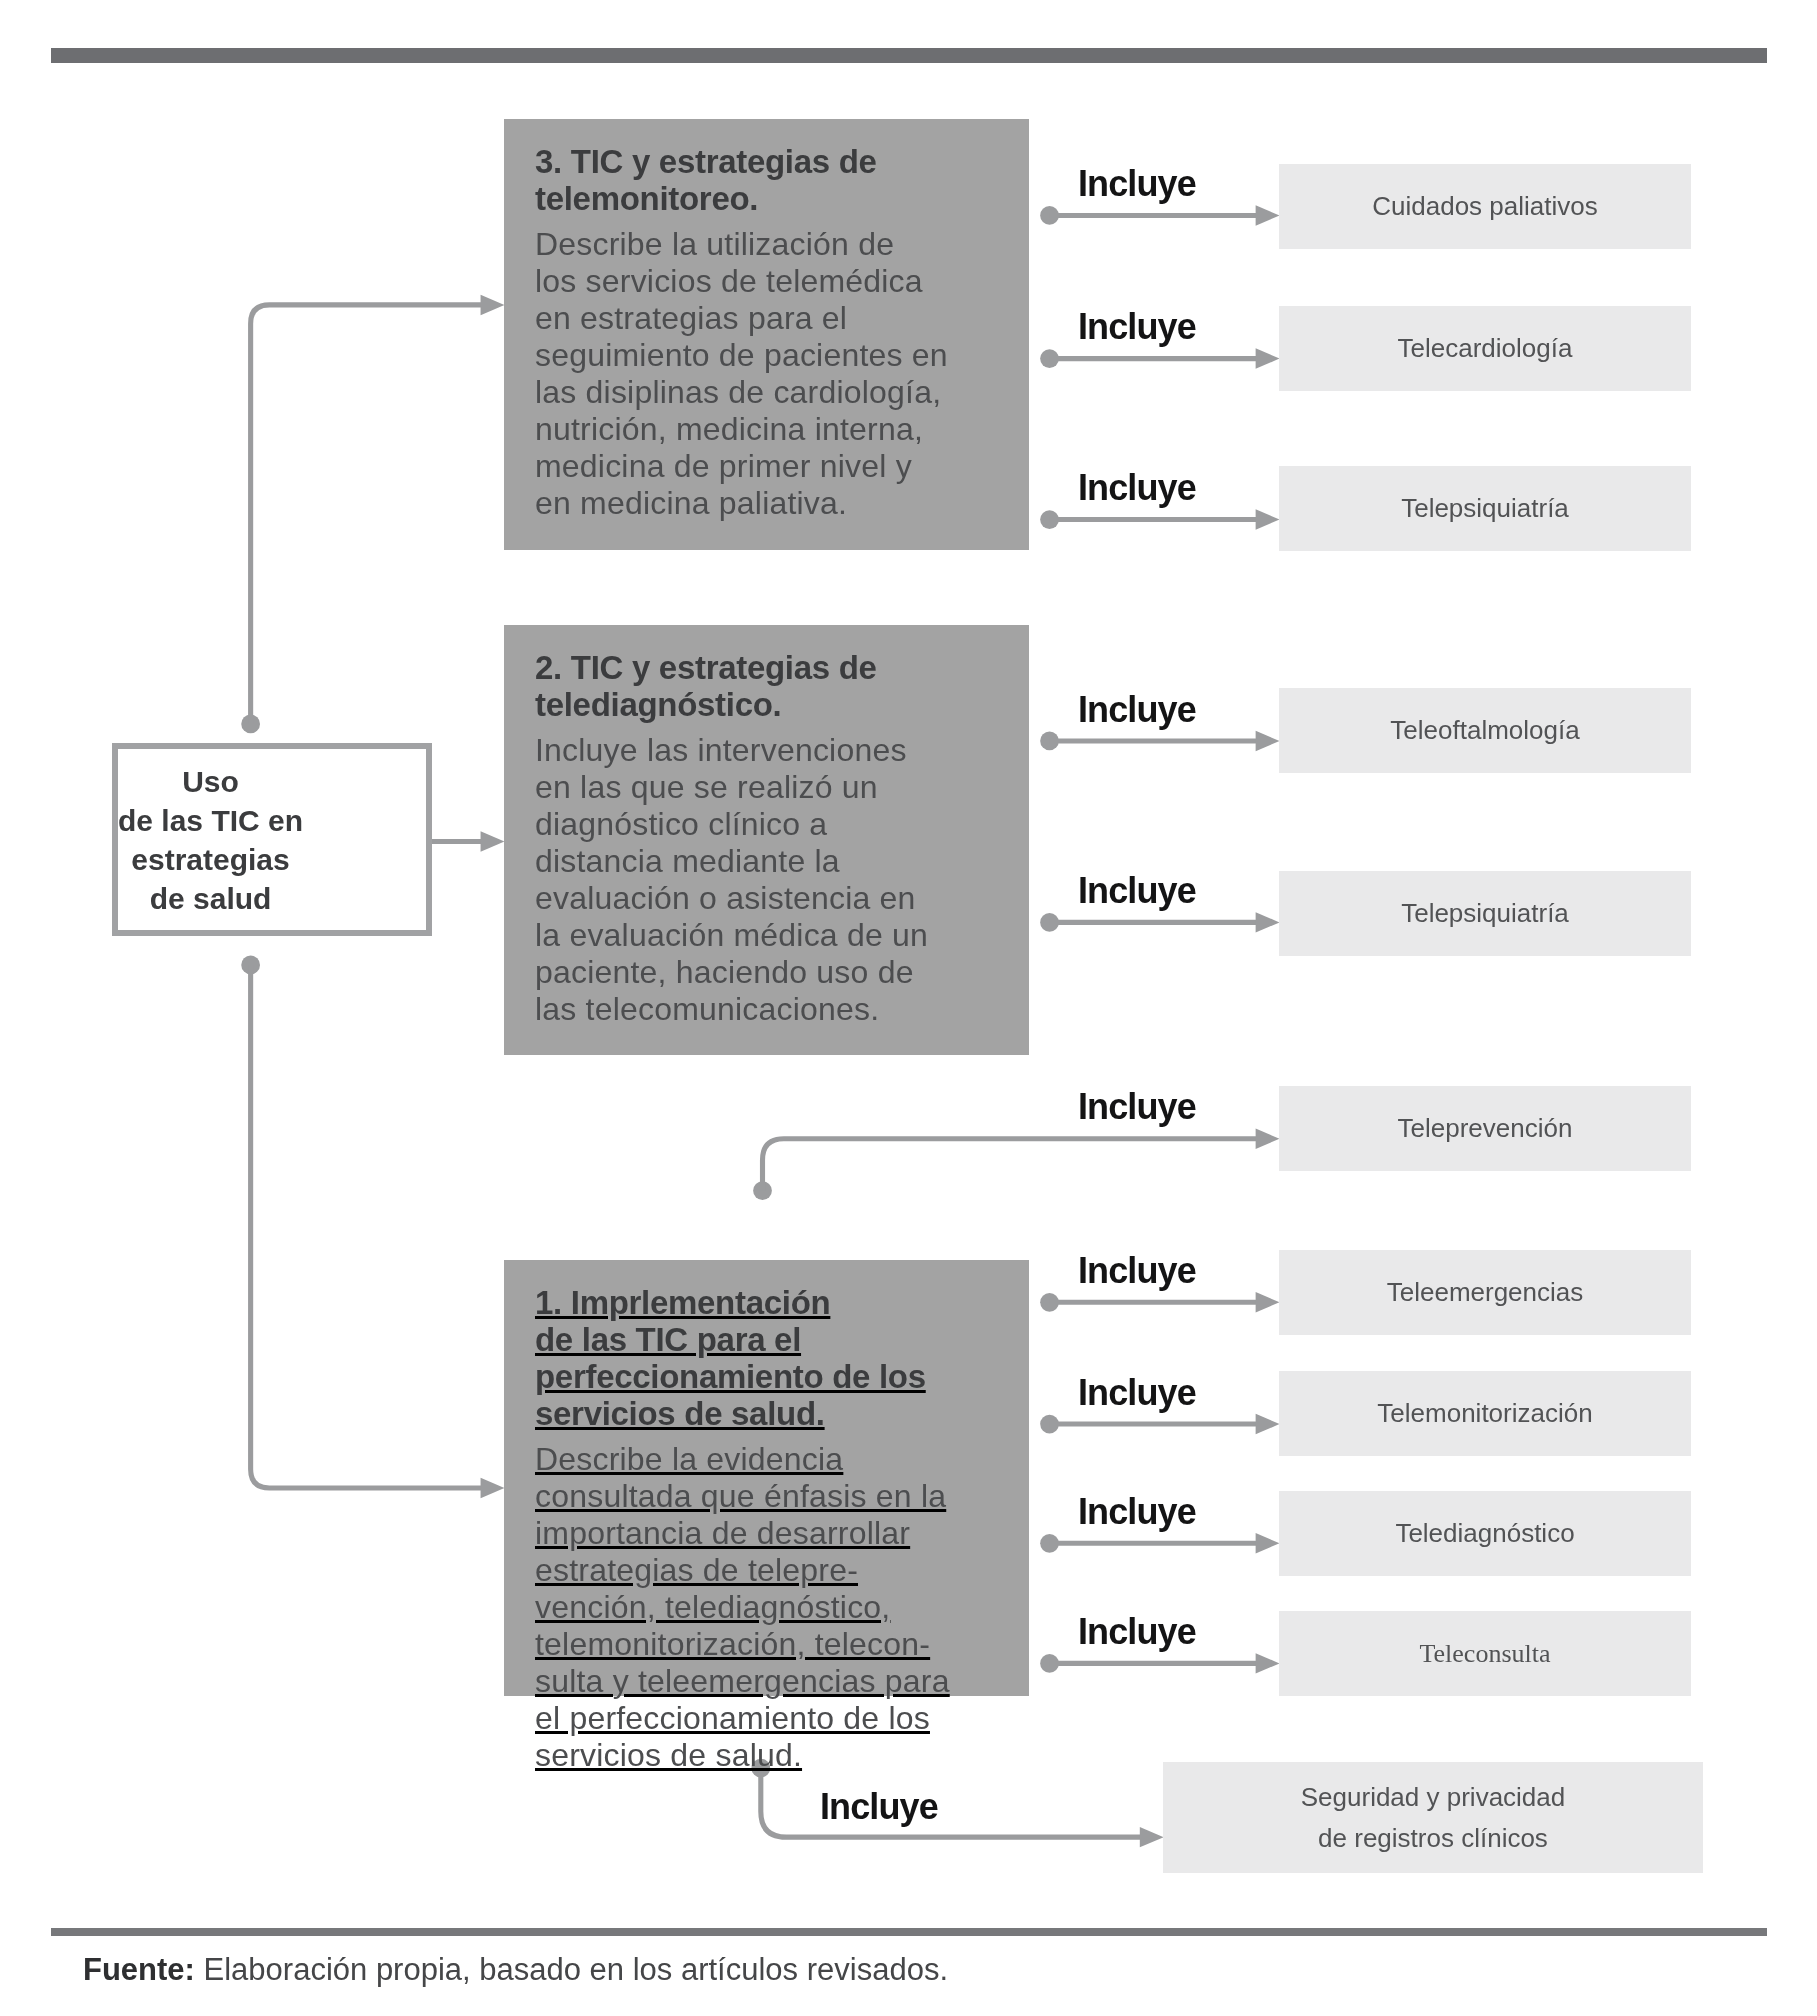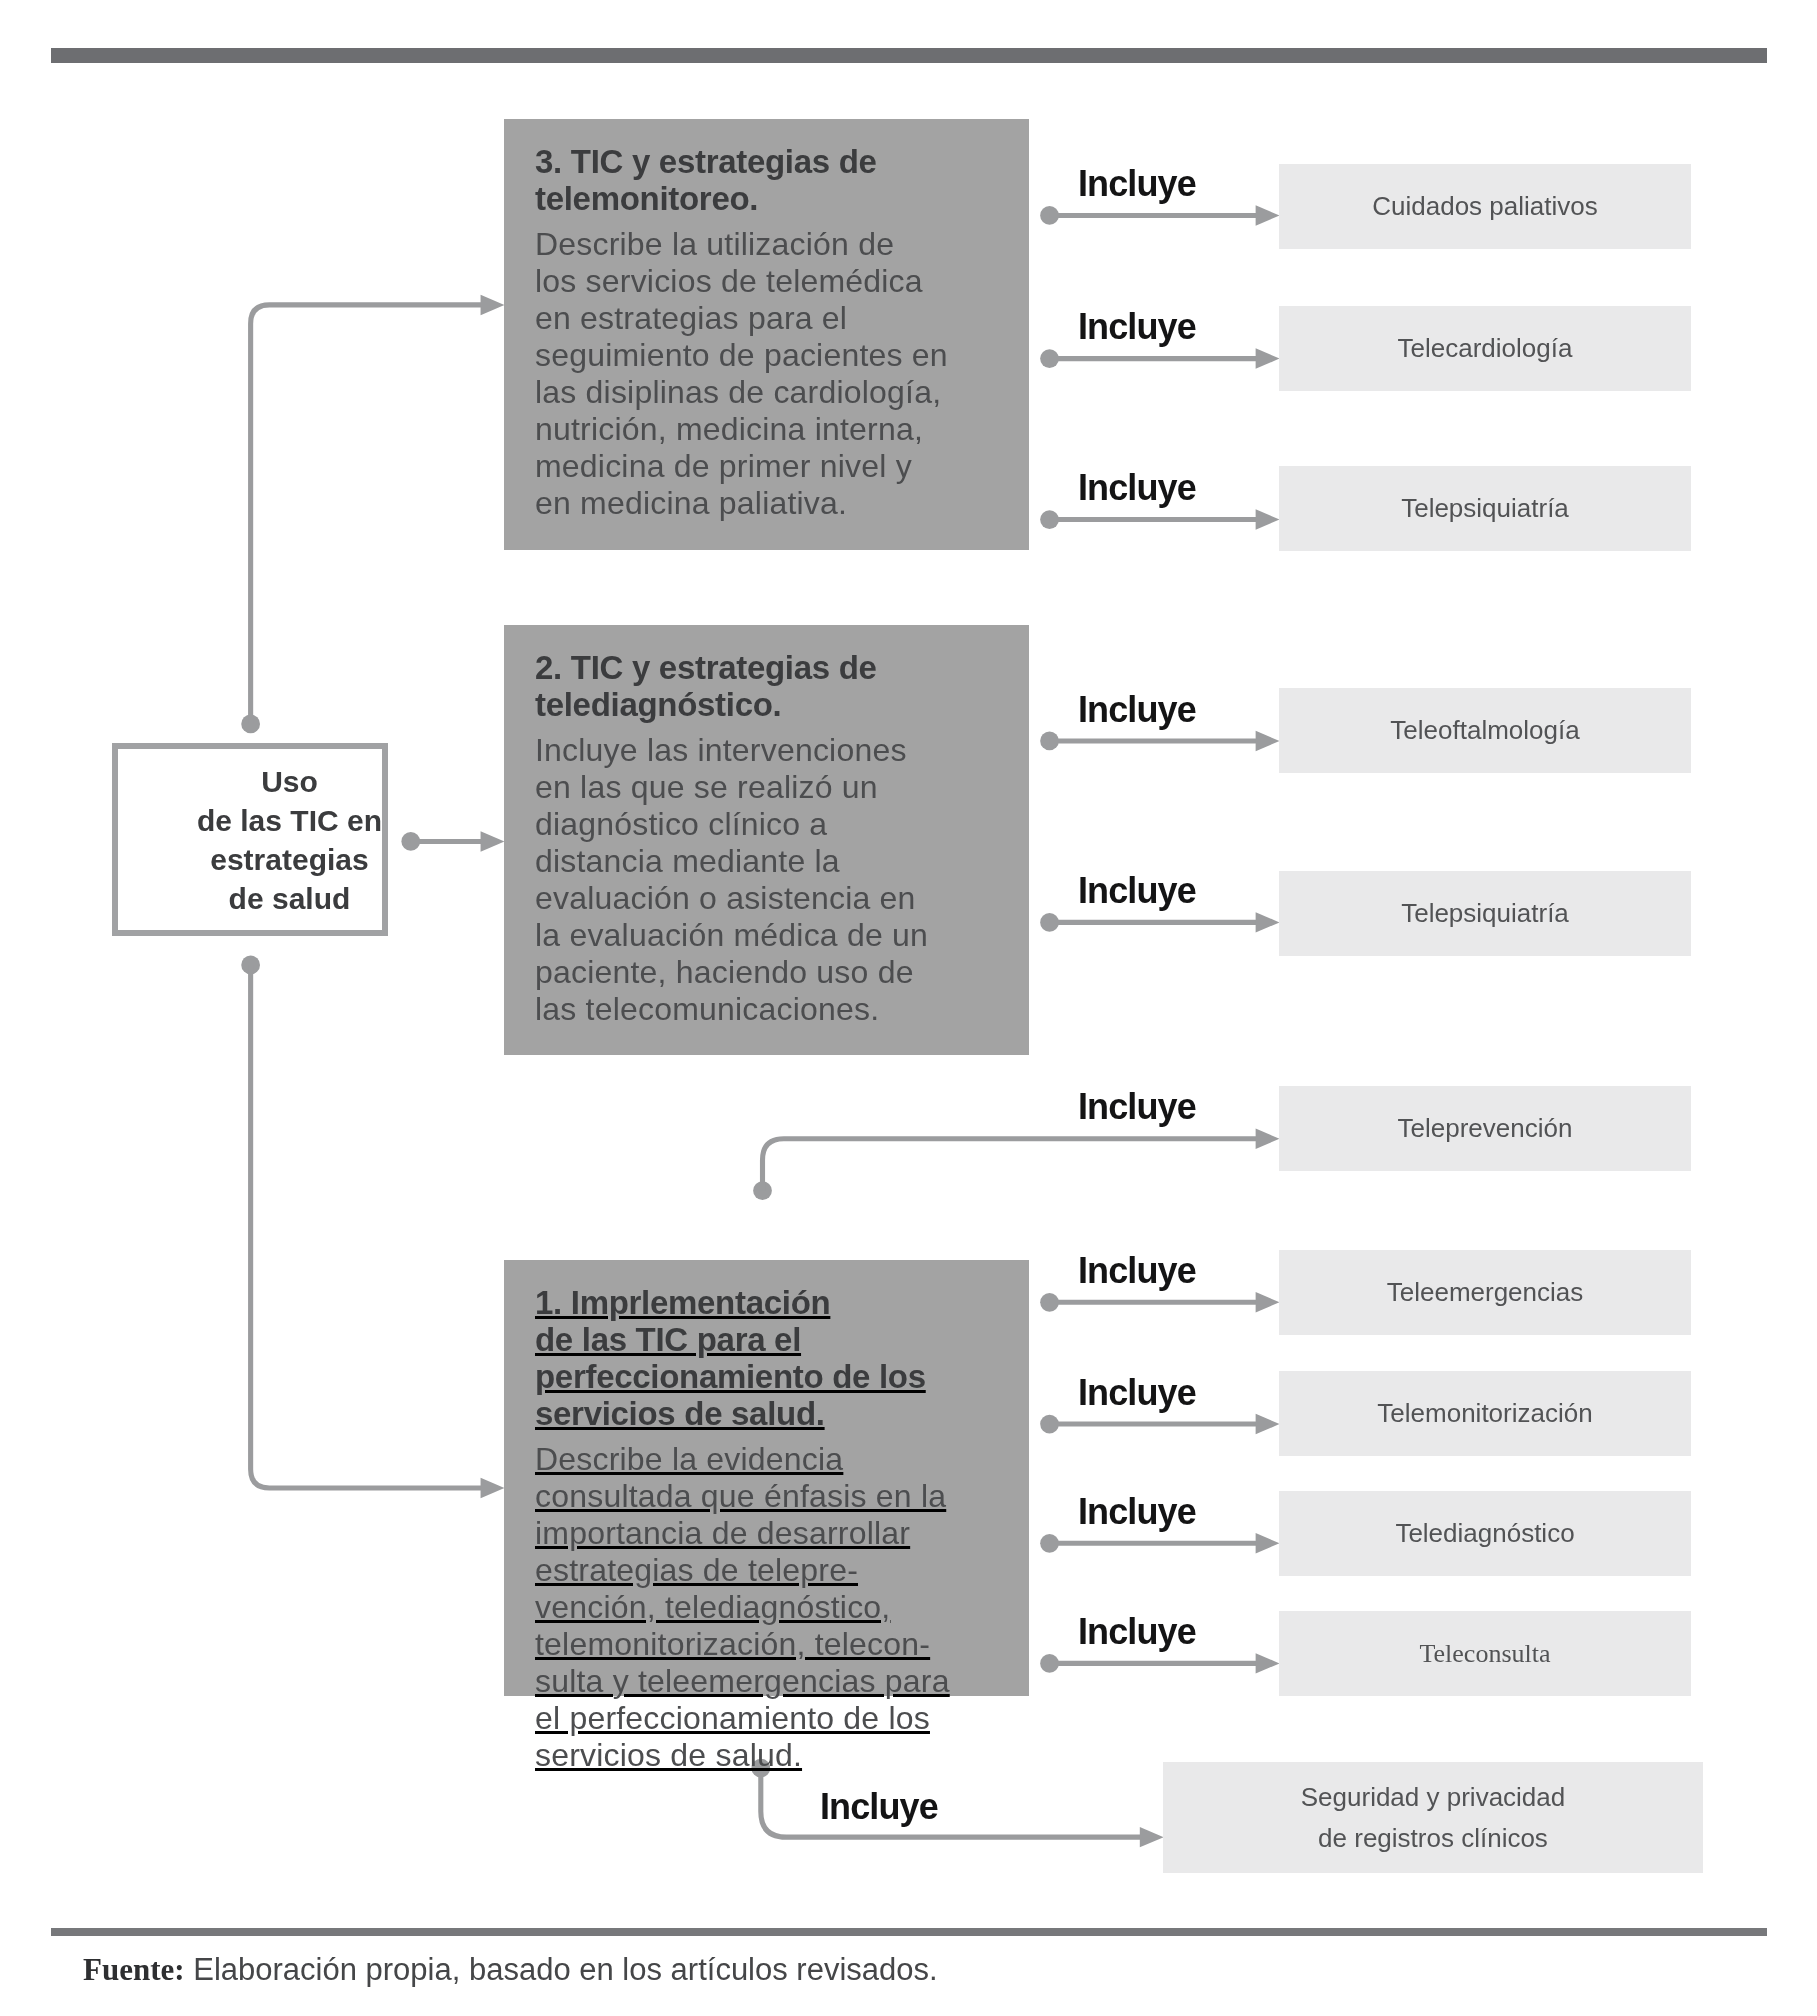--- a/index.html
+++ b/index.html
@@ -4,23 +4,23 @@
 <style>
   html,body{margin:0;padding:0;background:#ffffff;}
   .canvas{
     position:relative;width:1818px;height:2016px;background:#ffffff;
     font-family:"Liberation Sans",sans-serif;overflow:hidden;
   }
   .top-bar{position:absolute;left:51px;top:48px;width:1716px;height:14.5px;background:#6d6e71;}
   .connectors{position:absolute;left:0;top:0;pointer-events:none;}
 
   .uso-box{
-    position:absolute;left:112px;top:743px;width:276px;height:193px;
+    position:absolute;left:112px;top:743px;width:320px;height:193px;
     border:6px solid #a1a2a4;background:#ffffff;box-sizing:border-box;
-    display:flex;align-items:center;justify-content:flex-end;text-align:center;
+    display:flex;align-items:center;justify-content:flex-start;text-align:center;
   }
   .uso-label{
     font-weight:bold;font-size:30px;line-height:39px;color:#3b3c3e;white-space:pre-line;
   }
 
   .cat{
     position:absolute;left:504px;width:525px;background:#a3a3a3;
     box-sizing:border-box;padding:24px 29px 0 31px;
   }
   .cat-3{top:119px;height:431px;}
@@ -62,21 +62,21 @@
   .lbl-5{left:1078px;top:873px;}
   .lbl-6{left:1078px;top:1089px;}
   .lbl-7{left:1078px;top:1253px;}
   .lbl-8{left:1078px;top:1375px;}
   .lbl-9{left:1078px;top:1494px;}
   .lbl-10{left:1078px;top:1614px;}
   .lbl-11{left:820px;top:1789px;}
 
   .footer-line{position:absolute;left:51px;top:1928px;width:1716px;height:7.7px;background:#77787b;}
   .fuente{position:absolute;left:83px;top:1952px;font-size:31px;line-height:36px;color:#454648;}
-  .fuente .bold{font-weight:bold;color:#2e2f31;font-family:Liberation Serif, serif;}
+  .fuente .bold{font-weight:bold;color:#2e2f31;}
 </style>
 </head>
 <body>
 
 <div class="canvas">
 
   <div class="top-bar"></div>
 
   <svg class="connectors" width="1818" height="2016" viewBox="0 0 2134 2367" fill="none" stroke="#9b9c9e" stroke-width="6">
 

